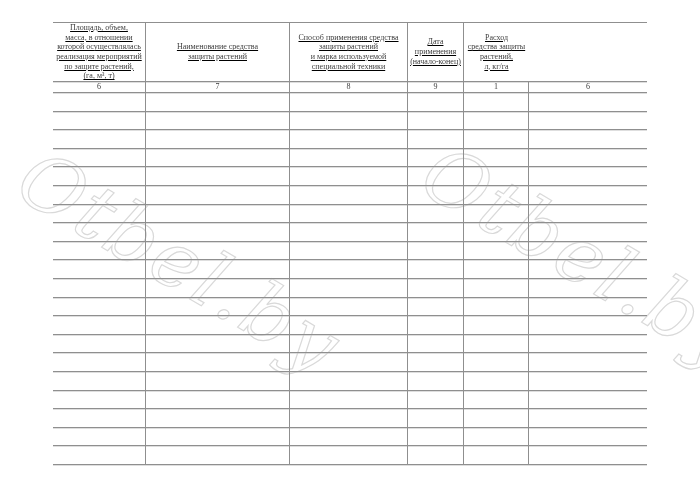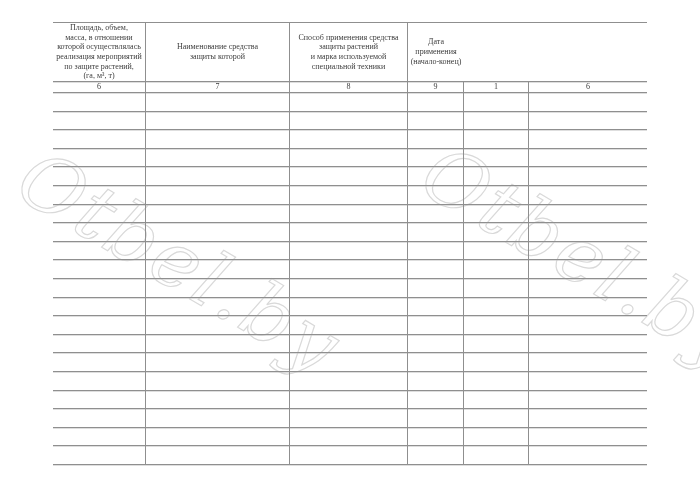--- a/index.html
+++ b/index.html
@@ -57,21 +57,21 @@
     box-shadow: 0 1px 0 rgba(195,195,195,0.55);
     box-sizing: border-box;
   }
   .cell {
     box-sizing: border-box;
     overflow: hidden;
   }
   .cell:not(:last-child) {
     border-right: 1px solid var(--line);
   }
-  .hdr { height: 59px; }
+  .hdr { height: 59px; text-decoration: underline; }
   .hc {
     display: flex;
     align-items: center;
     justify-content: center;
     text-align: center;
     white-space: pre-line;
     font-size: 8px;
     line-height: 9.7px;
     color: #3c3c3c;
     padding: 0 2px;
@@ -98,28 +98,32 @@
   <div class="tbl">
 
     <div class="row hdr">
       <div class="cell hc">Площадь, объем,
 масса, в отношении
 которой осуществлялась
 реализация мероприятий
 по защите растений,
 (га, м³, т)</div>
       <div class="cell hc">Наименование средства
-защиты которой</div>
+защиты растений</div>
       <div class="cell hc">Способ применения средства
 защиты растений
 и марка используемой
 специальной техники</div>
       <div class="cell hc">Дата
 применения
 (начало-конец)</div>
+      <div class="cell hc">Расход
+средства защиты
+растений,
+л, кг/га</div>
     </div>
 
     <div class="row nums">
       <div class="cell nc">6</div>
       <div class="cell nc">7</div>
       <div class="cell nc">8</div>
       <div class="cell nc">9</div>
       <div class="cell nc">1</div>
       <div class="cell nc">6</div>
     </div>

